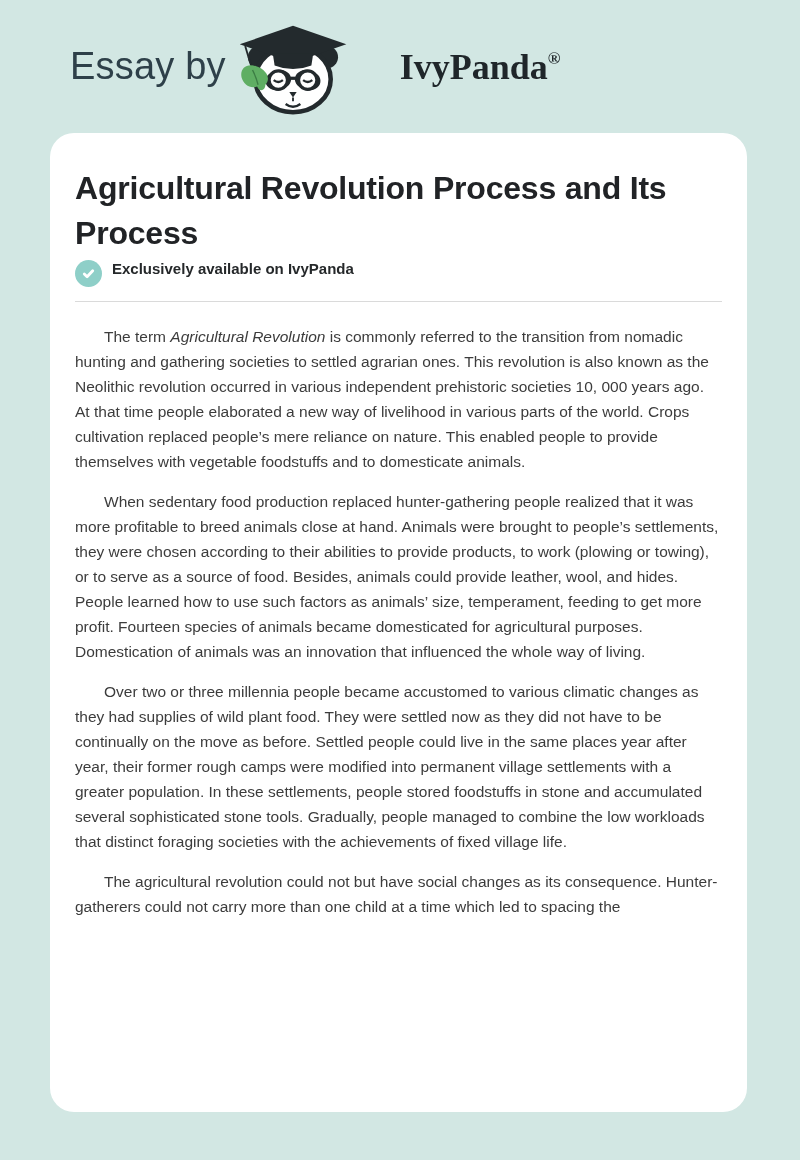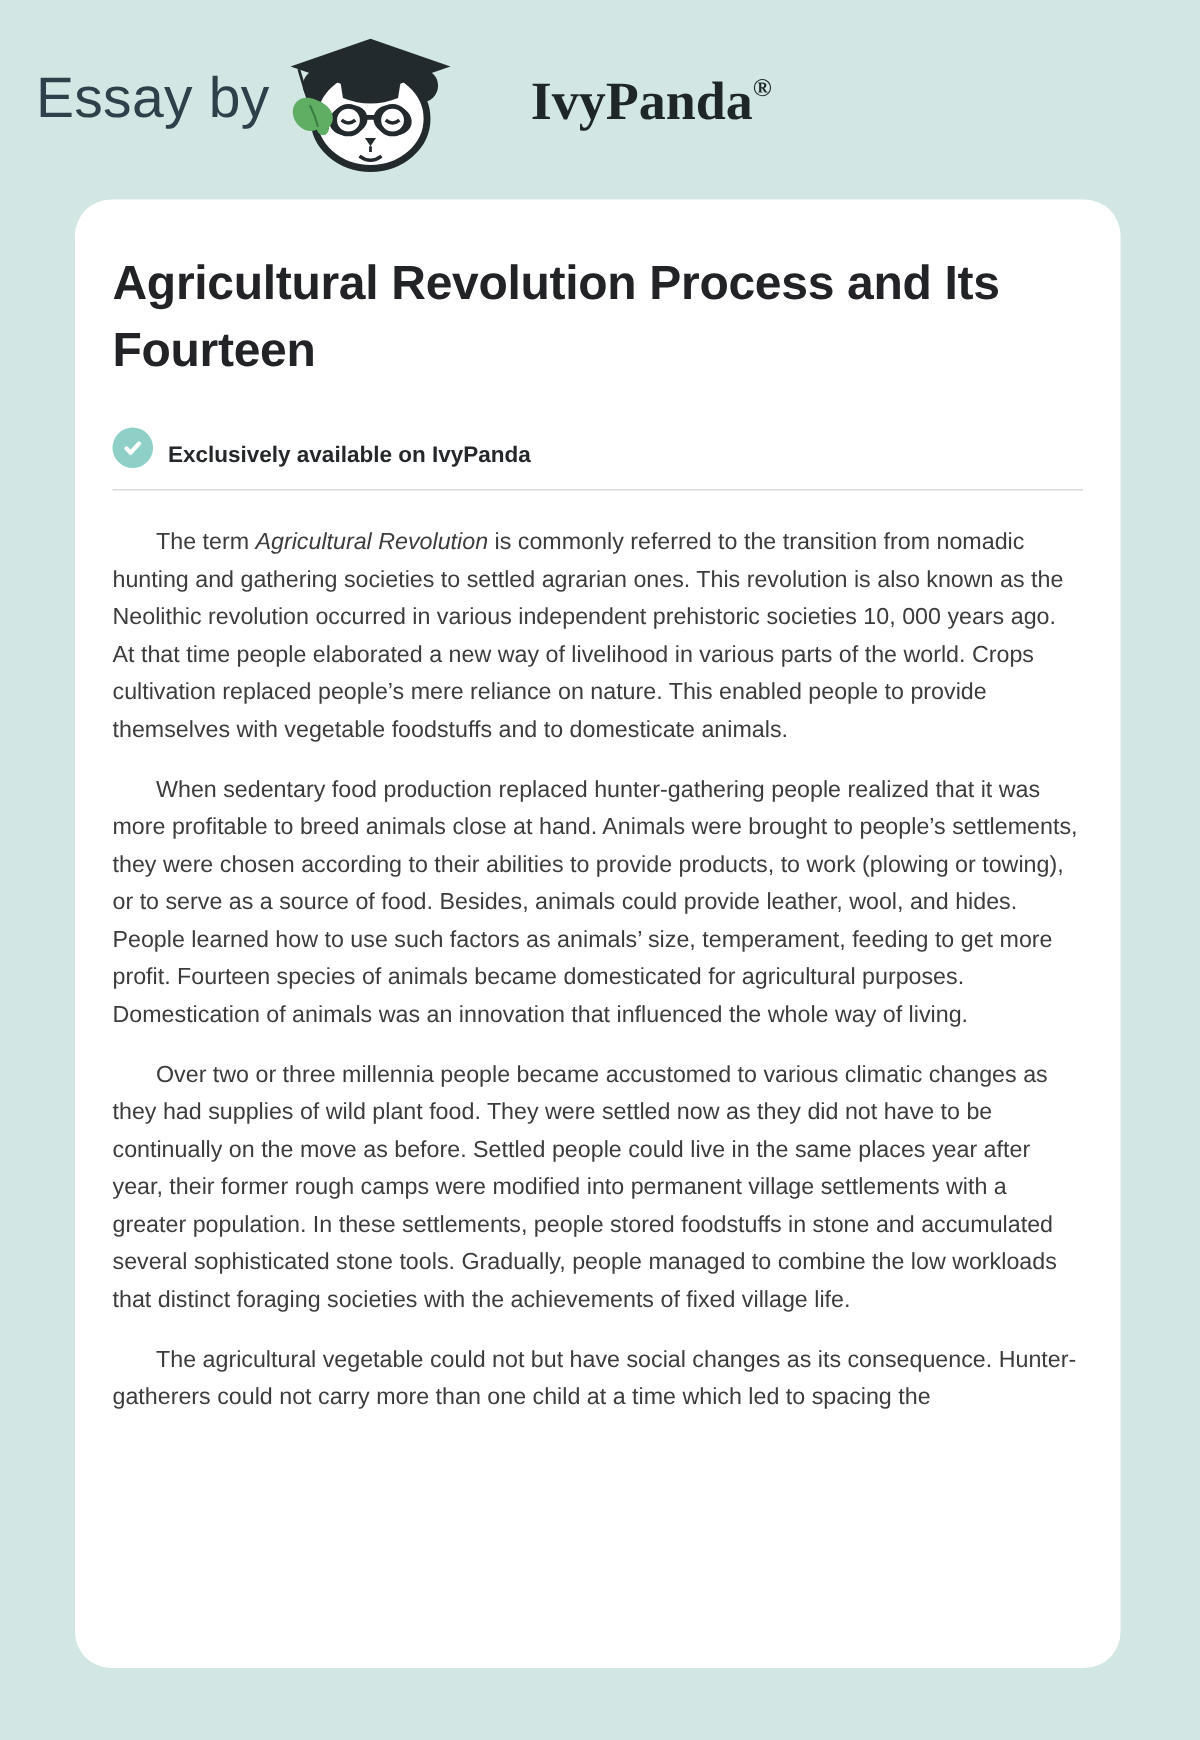--- a/index.html
+++ b/index.html
@@ -10,21 +10,21 @@
     width: 800px;
     height: 1160px;
     background: #d2e7e3;
     font-family: "Liberation Sans", sans-serif;
   }
   
   .site-header {
     height: 133px;
     display: flex;
     align-items: center;
-    padding-left: 24px;
+    padding-left: 70px;
     box-sizing: border-box;
     gap: 10px;
   }
   .essay-by {
     font-size: 38px;
     color: #2e4049;
     letter-spacing: 0.2px;
   }
   .logo-wrap {
     width: 114px;
@@ -60,23 +60,23 @@
   .essay-title {
     margin: 0;
     font-size: 32px;
     line-height: 45px;
     font-weight: 700;
     color: #212326;
     letter-spacing: -0.2px;
   }
   .meta-row {
     display: flex;
-    align-items: flex-end;
+    align-items: flex-start;
     gap: 10px;
-    margin-top: 29px;
+    margin-top: 4px;
   }
   .check-badge {
     width: 27px;
     height: 27px;
     border-radius: 50%;
     background: #8ecfc8;
     display: flex;
     align-items: center;
     justify-content: center;
     flex: 0 0 auto;
@@ -133,34 +133,34 @@
 
       <path d="M10 24 q4 14 8 26" stroke="#232a2d" stroke-width="2" fill="none"></path>
       <path d="M22 46 C 12 42, 4 48, 6 58 C 8 66, 16 71, 23 68 C 25 74, 32 73, 32 66 C 38 60, 34 50, 22 46 Z" fill="#5fae63"></path>
       <path d="M18 50 q4 8 6 16" stroke="#3c7d44" stroke-width="1.5" fill="none"></path>
     </svg>
   </span>
   <span class="brand"><span>IvyPanda</span><span class="reg">®</span></span>
 </header>
 
 <main class="card">
-  <h1 class="essay-title"><span>Agricultural Revolution Process and Its</span><br><span>Fourteen</span></h1>
+  <h1 class="essay-title"><span>Agricultural Revolution Process and Its</span><br><span>Process</span></h1>
 
   <div class="meta-row">
     <span class="check-badge">
       <svg viewBox="0 0 16 16" xmlns="http://www.w3.org/2000/svg">
         <path d="M3.5 8.5 L6.5 11.5 L12.5 5" stroke="#ffffff" stroke-width="3" fill="none" stroke-linecap="round" stroke-linejoin="round"></path>
       </svg>
     </span>
     <span class="meta-label">Exclusively available on IvyPanda</span>
   </div>
 
   <hr class="divider">
 
   <p class="body-par first"><span>The term </span><em>Agricultural Revolution</em><span> is commonly referred to the transition from nomadic hunting and gathering societies to settled agrarian ones. This revolution is also known as the Neolithic revolution occurred in various independent prehistoric societies 10, 000 years ago. At that time people elaborated a new way of livelihood in various parts of the world. Crops cultivation replaced people’s mere reliance on nature. This enabled people to provide themselves with vegetable foodstuffs and to domesticate animals.</span></p>
 
   <p class="body-par">When sedentary food production replaced hunter-gathering people realized that it was more profitable to breed animals close at hand. Animals were brought to people’s settlements, they were chosen according to their abilities to provide products, to work (plowing or towing), or to serve as a source of food. Besides, animals could provide leather, wool, and hides. People learned how to use such factors as animals’ size, temperament, feeding to get more profit. Fourteen species of animals became domesticated for agricultural purposes. Domestication of animals was an innovation that influenced the whole way of living.</p>
 
   <p class="body-par">Over two or three millennia people became accustomed to various climatic changes as they had supplies of wild plant food. They were settled now as they did not have to be continually on the move as before. Settled people could live in the same places year after year, their former rough camps were modified into permanent village settlements with a greater population. In these settlements, people stored foodstuffs in stone and accumulated several sophisticated stone tools. Gradually, people managed to combine the low workloads that distinct foraging societies with the achievements of fixed village life.</p>
 
 
-  <p class="body-par">The agricultural vegetable could not but have social changes as its consequence. Hunter-gatherers could not carry more than one child at a time which led to spacing the</p>
+  <p class="body-par">The agricultural revolution could not but have social changes as its consequence. Hunter-gatherers could not carry more than one child at a time which led to spacing the</p>
 </main>
 
 </body></html>

